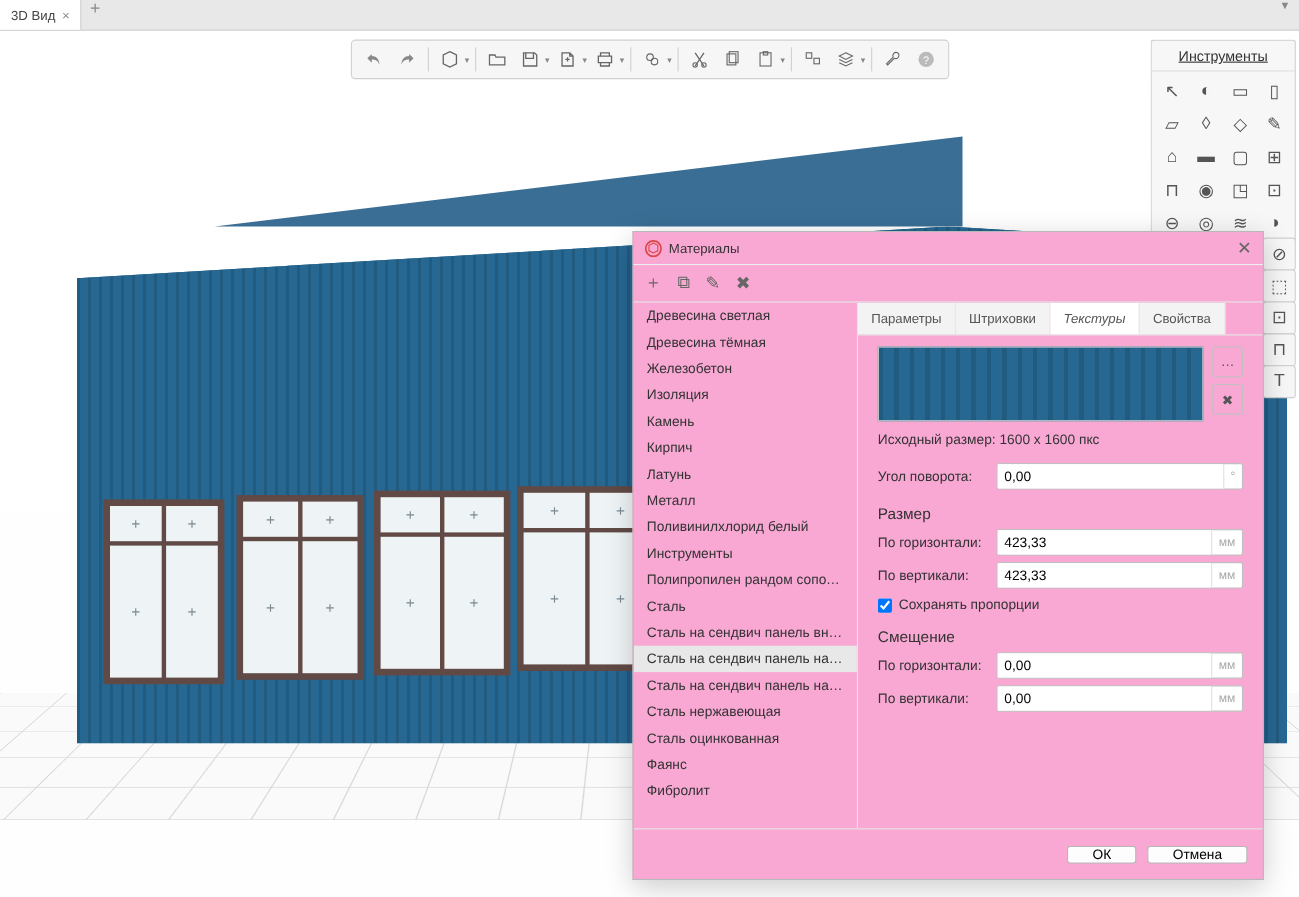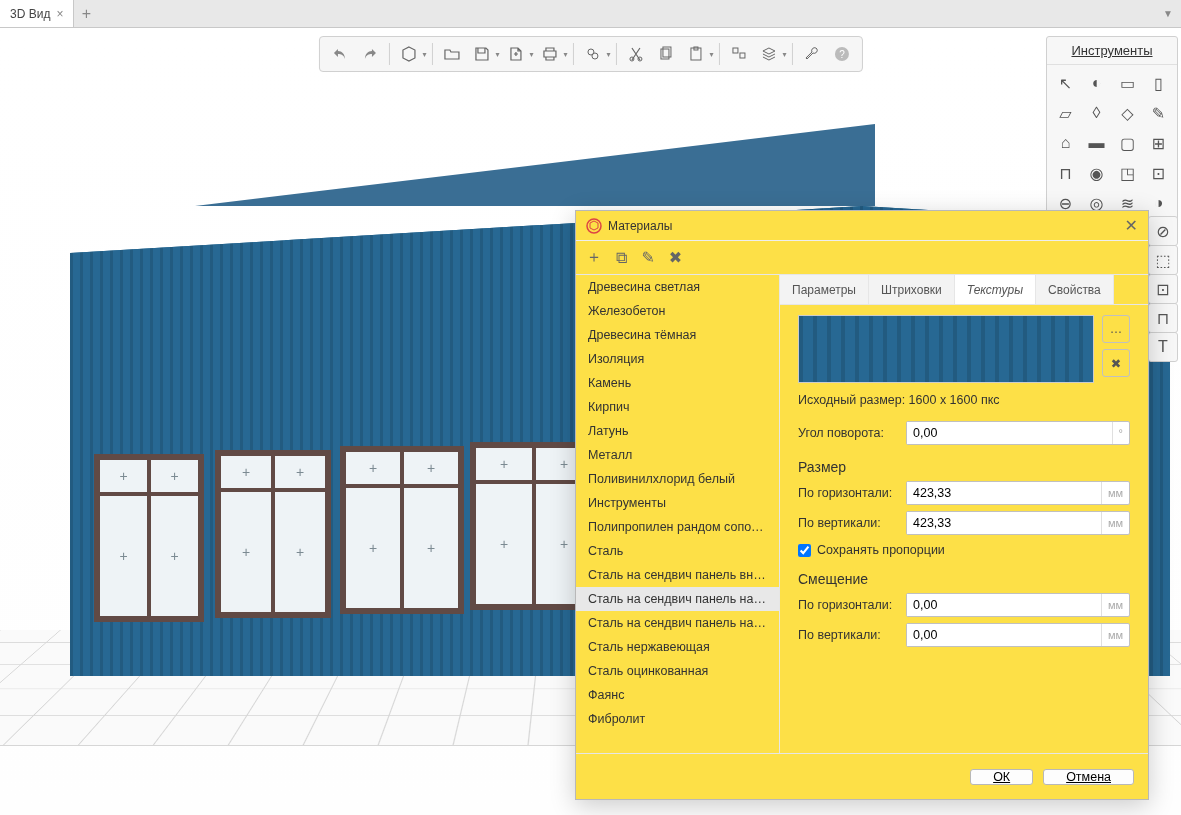--- a/index.html
+++ b/index.html
@@ -1,19 +1,19 @@
 <!DOCTYPE html>
 <html><head>
 <meta charset="utf-8">
 <style>
 * { box-sizing: border-box; margin: 0; padding: 0; font-family: "Segoe UI", Arial, sans-serif; }
 body { width: 1181px; height: 815px; overflow: hidden; background: #fff; position: relative; }
 
 
-.tabbar { height: 28px; background: #e8e8e8; border-bottom: 1px solid #c8c8c8; display: flex; align-items: center; }
+.tabbar { height: 28px; background: #e8e8e8; border-bottom: 1px solid #c8c8c8; display: flex; }
 .tab { height: 100%; padding: 0 10px; display: flex; align-items: center; gap: 6px; font-size: 12px; color: #444; }
 .tab.active { background: #fff; border-right: 1px solid #c8c8c8; }
 .tab-close { font-size: 12px; color: #888; cursor: pointer; }
 .tab-add { width: 24px; text-align: center; color: #888; font-size: 16px; cursor:pointer; }
 .tab-menu { margin-left: auto; margin-right: 8px; color: #888; font-size: 10px; }
 
 
 .main-toolbar { position: absolute; top: 36px; left: 50%; transform: translateX(-50%); height: 36px; background: #f6f6f6; border: 1px solid #d0d0d0; border-radius: 4px; display: flex; align-items: center; padding: 0 6px; gap: 2px; z-index: 5; }
 .tb-btn { width: 28px; height: 28px; display: flex; align-items: center; justify-content: center; border-radius: 3px; color: #555; cursor: pointer; }
 .tb-sep { width: 1px; height: 22px; background: #d0d0d0; margin: 0 3px; }
@@ -33,21 +33,21 @@
 
 
 .tools-panel { position:absolute; top:36px; right:3px; width:132px; background:#f7f7f7; border:1px solid #d0d0d0; border-radius:3px; z-index:6;}
 .tools-title { text-align:center; font-size:13px; color:#333; padding:6px 0; border-bottom:1px solid #e0e0e0;text-decoration:underline; }
 .tool-grid { display:grid; grid-template-columns:repeat(4,1fr); gap:2px; padding:4px;}
 .tool-btn { height:28px; display:flex; align-items:center; justify-content:center; color:#555; border-radius:3px; cursor:pointer;}
 .tool-col { position:absolute; top:216px; right:3px; width:30px; z-index:6;}
 .tool-col .tool-btn{height:30px; border:1px solid #d0d0d0; background:#f7f7f7; margin-bottom:-1px;}
 
 
-.dialog { position:absolute; left:575px; top:210px; width:574px; height:590px; background:#fde047; border:1px solid #b8b8b8; box-shadow:0 6px 24px rgba(0,0,0,.2); z-index:20; display:flex; flex-direction:column;}
+.dialog { position:absolute; left:575px; top:210px; width:574px; height:590px; background:#f9a8d4; border:1px solid #b8b8b8; box-shadow:0 6px 24px rgba(0,0,0,.2); z-index:20; display:flex; flex-direction:column;}
 .dlg-title { height:30px; display:flex; align-items:center; padding:0 10px; font-size:12px; color:#333; border-bottom:1px solid #eee;}
 .dlg-title svg{margin-right:6px;}
 .dlg-close { margin-left:auto; font-size:16px; color:#666; cursor:pointer;}
 .dlg-toolbar { height:34px; display:flex; align-items:center; padding:0 10px; gap:14px; border-bottom:1px solid #e6e6e6;}
 .dlg-tb-btn { font-size:16px; color:#666; cursor:pointer;}
 .dlg-body { flex:1; display:flex; overflow:hidden;}
 .mat-list { width:204px; border-right:1px solid #e6e6e6; overflow-y:auto; font-size:12.5px;}
 .mat-item { padding:5px 12px; color:#333; cursor:pointer; white-space:nowrap; overflow:hidden; text-overflow:ellipsis;}
 .mat-item.selected { background:#e8e8e8;}
 .mat-props { flex:1; display:flex; flex-direction:column; overflow:hidden;}
@@ -61,21 +61,21 @@
 .sq-btn{ width:28px; height:28px; border:1px solid #c0c0c0; border-radius:3px; display:flex; align-items:center; justify-content:center; cursor:pointer; color:#555;}
 .src-size { margin:10px 0 14px; }
 .form-row { display:flex; align-items:center; margin:6px 0;}
 .form-label { width:108px;}
 .form-input { flex:1; display:flex; align-items:flex-start; border:1px solid #c0c0c0; border-radius:2px; height:24px; background:#fff;}
 .form-input input { flex:1; border:none; outline:none; padding:0 6px; font-size:12.5px; height:100%;}
 .form-unit { padding:0 6px; color:#aaa; font-size:11px; border-left:1px solid #e0e0e0; height:100%; display:flex; align-items:center;}
 .section-h { font-size:14px; margin:14px 0 6px;}
 .chk-row { display:flex; align-items:center; gap:6px; margin:8px 0 6px;}
 .dlg-footer { height:46px; display:flex; align-items:center; justify-content:flex-end; gap:10px; padding:0 14px; border-top:1px solid #e6e6e6;}
-.btn { height:16px; padding:0 22px; border:1px solid #b8b8b8; background:#fdfdfd; border-radius:3px; font-size:12.5px; cursor:pointer;text-decoration:underline;}
+.btn { height:16px; padding:0 22px; border:1px solid #b8b8b8; background:#fdfdfd; border-radius:3px; font-size:12.5px; cursor:pointer;}
 
 .icon { width:16px; height:16px; }
 </style>
 </head>
 <body>
 
 <div class="tabbar">
   <div class="tab active">
     <span>3D Вид</span>
     <span class="tab-close">×</span>
@@ -258,22 +258,22 @@
   </div>
   <div class="dlg-toolbar">
     <span class="dlg-tb-btn">＋</span>
     <span class="dlg-tb-btn">⧉</span>
     <span class="dlg-tb-btn">✎</span>
     <span class="dlg-tb-btn">✖</span>
   </div>
   <div class="dlg-body">
     <div class="mat-list" id="mat-list">
         <div class="mat-item">Древесина светлая</div>
+        <div class="mat-item">Древесина тёмная</div>
         <div class="mat-item">Железобетон</div>
-        <div class="mat-item">Древесина тёмная</div>
         <div class="mat-item">Изоляция</div>
         <div class="mat-item">Камень</div>
         <div class="mat-item">Кирпич</div>
         <div class="mat-item">Латунь</div>
         <div class="mat-item">Металл</div>
         <div class="mat-item">Поливинилхлорид белый</div>
         <div class="mat-item">Инструменты</div>
         <div class="mat-item">Полипропилен рандом сополимер</div>
         <div class="mat-item">Сталь</div>
         <div class="mat-item">Сталь на сендвич панель внутренняя</div>

